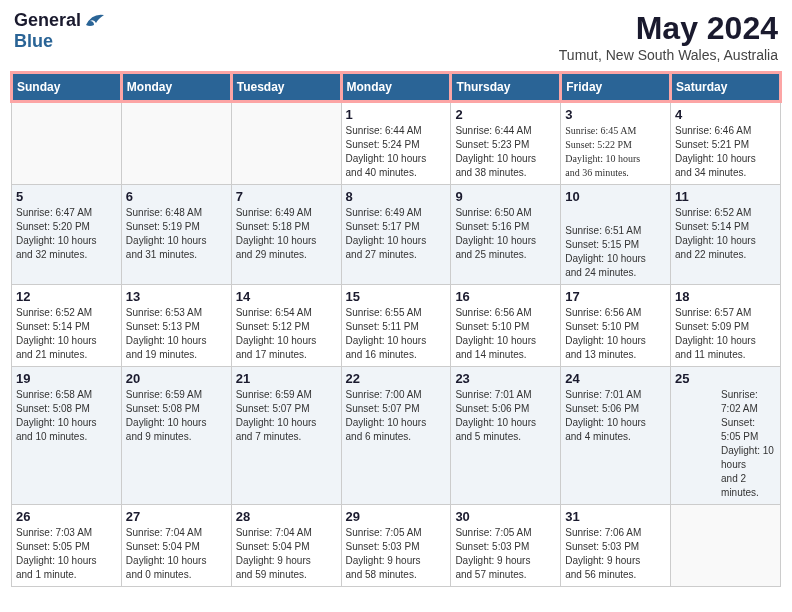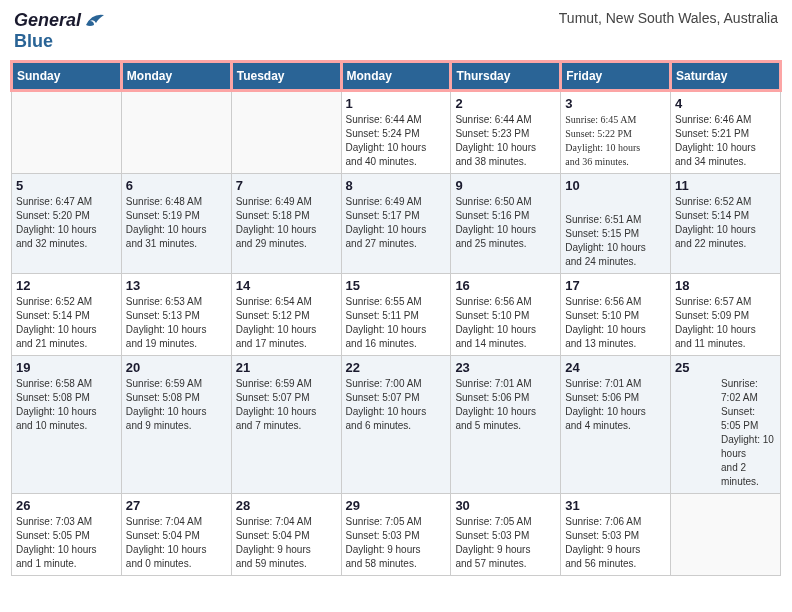--- a/index.html
+++ b/index.html
@@ -29,21 +29,20 @@
     }
     .logo-blue {
       font-size: 18px;
       font-weight: bold;
       color: #2a6496;
     }
     .logo-row {
       display: flex;
       align-items: center;
       gap: 3px;
-      font-style: italic;
     }
     .title-section {
       text-align: right;
     }
     .month-year {
       font-size: 32px;
       font-weight: bold;
       color: #1a1a2e;
     }
     .location {
@@ -96,20 +95,21 @@
   <div class="logo">
     <div class="logo-row">
       <span class="logo-general">General</span>
       <svg width="22" height="20" viewBox="0 0 22 20">
         <path d="M2 14 Q8 2 20 4 Q14 8 12 12 Q10 8 6 10 Q10 10 10 14 Q6 16 2 14Z" fill="#2a6496"></path>
       </svg>
     </div>
     <span class="logo-blue">Blue</span>
   </div>
   <div class="title-section">
+    <div class="month-year">May 2024</div>
     <div class="location">Tumut, New South Wales, Australia</div>
   </div>
 </div>
 
 <table class="calendar">
   <thead>
     <tr>
     <th>Sunday</th>
         <th>Monday</th>
         <th>Tuesday</th>

